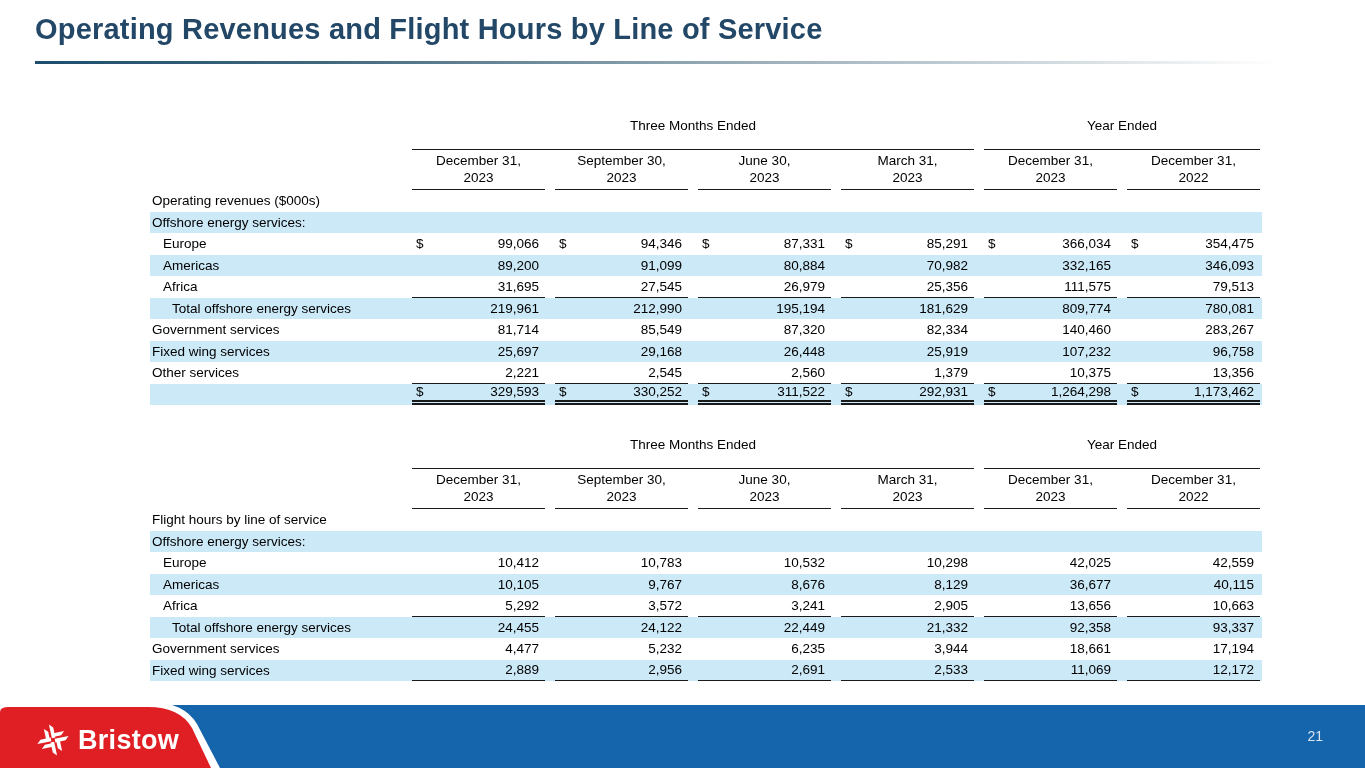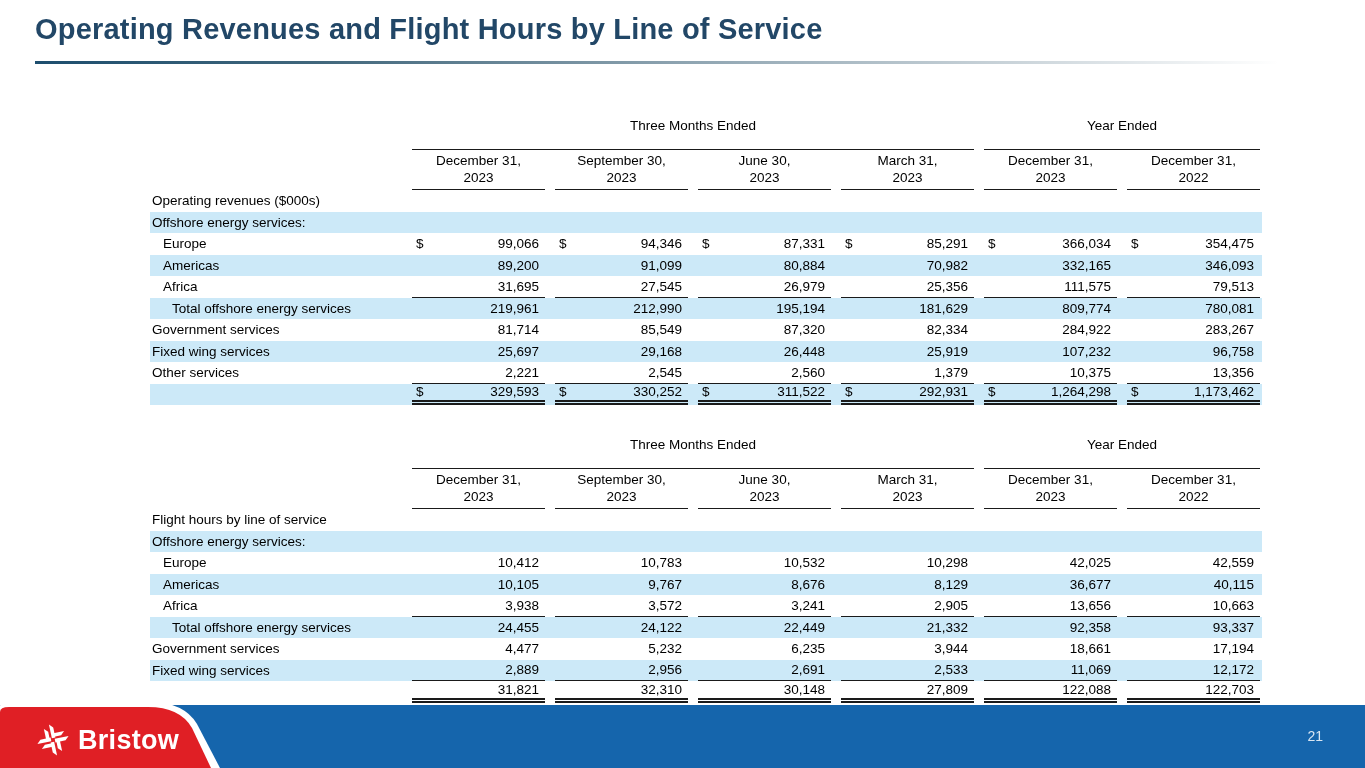--- a/index.html
+++ b/index.html
@@ -218,21 +218,21 @@
           <div class="num" style="grid-column: 3;">
             <span class="val">85,549</span>
           </div>
           <div class="num" style="grid-column: 4;">
             <span class="val">87,320</span>
           </div>
           <div class="num" style="grid-column: 5;">
             <span class="val">82,334</span>
           </div>
           <div class="num" style="grid-column: 6;">
-            <span class="val">284,922</span>
+            <span class="val">140,460</span>
           </div>
           <div class="num" style="grid-column: 7;">
             <span class="val">283,267</span>
           </div>
         </div>
         <div class="t-row shaded">
           <div class="lbl ind-0" style="grid-column: 1;">Fixed wing services</div>
           <div class="num" style="grid-column: 2;">
             <span class="val">25,697</span>
           </div>
@@ -378,21 +378,21 @@
           <div class="num" style="grid-column: 6;">
             <span class="val">36,677</span>
           </div>
           <div class="num" style="grid-column: 7;">
             <span class="val">40,115</span>
           </div>
         </div>
         <div class="t-row">
           <div class="lbl ind-1" style="grid-column: 1;">Africa</div>
           <div class="num b-bottom" style="grid-column: 2;">
-            <span class="val">3,938</span>
+            <span class="val">5,292</span>
           </div>
           <div class="num b-bottom" style="grid-column: 3;">
             <span class="val">3,572</span>
           </div>
           <div class="num b-bottom" style="grid-column: 4;">
             <span class="val">3,241</span>
           </div>
           <div class="num b-bottom" style="grid-column: 5;">
             <span class="val">2,905</span>
           </div>
@@ -457,41 +457,20 @@
             <span class="val">2,691</span>
           </div>
           <div class="num b-bottom" style="grid-column: 5;">
             <span class="val">2,533</span>
           </div>
           <div class="num b-bottom" style="grid-column: 6;">
             <span class="val">11,069</span>
           </div>
           <div class="num b-bottom" style="grid-column: 7;">
             <span class="val">12,172</span>
-          </div>
-        </div>
-        <div class="t-row">
-          <div class="lbl ind-0" style="grid-column: 1;"></div>
-          <div class="num b-double" style="grid-column: 2;">
-            <span class="val">31,821</span>
-          </div>
-          <div class="num b-double" style="grid-column: 3;">
-            <span class="val">32,310</span>
-          </div>
-          <div class="num b-double" style="grid-column: 4;">
-            <span class="val">30,148</span>
-          </div>
-          <div class="num b-double" style="grid-column: 5;">
-            <span class="val">27,809</span>
-          </div>
-          <div class="num b-double" style="grid-column: 6;">
-            <span class="val">122,088</span>
-          </div>
-          <div class="num b-double" style="grid-column: 7;">
-            <span class="val">122,703</span>
           </div>
         </div>
       </div>
     </div>
 
   <div class="footer-bar">
     <span class="page-number">21</span>
   </div>
 
   <svg class="logo-shape" viewBox="0 0 235 66" preserveAspectRatio="none" aria-hidden="true">

